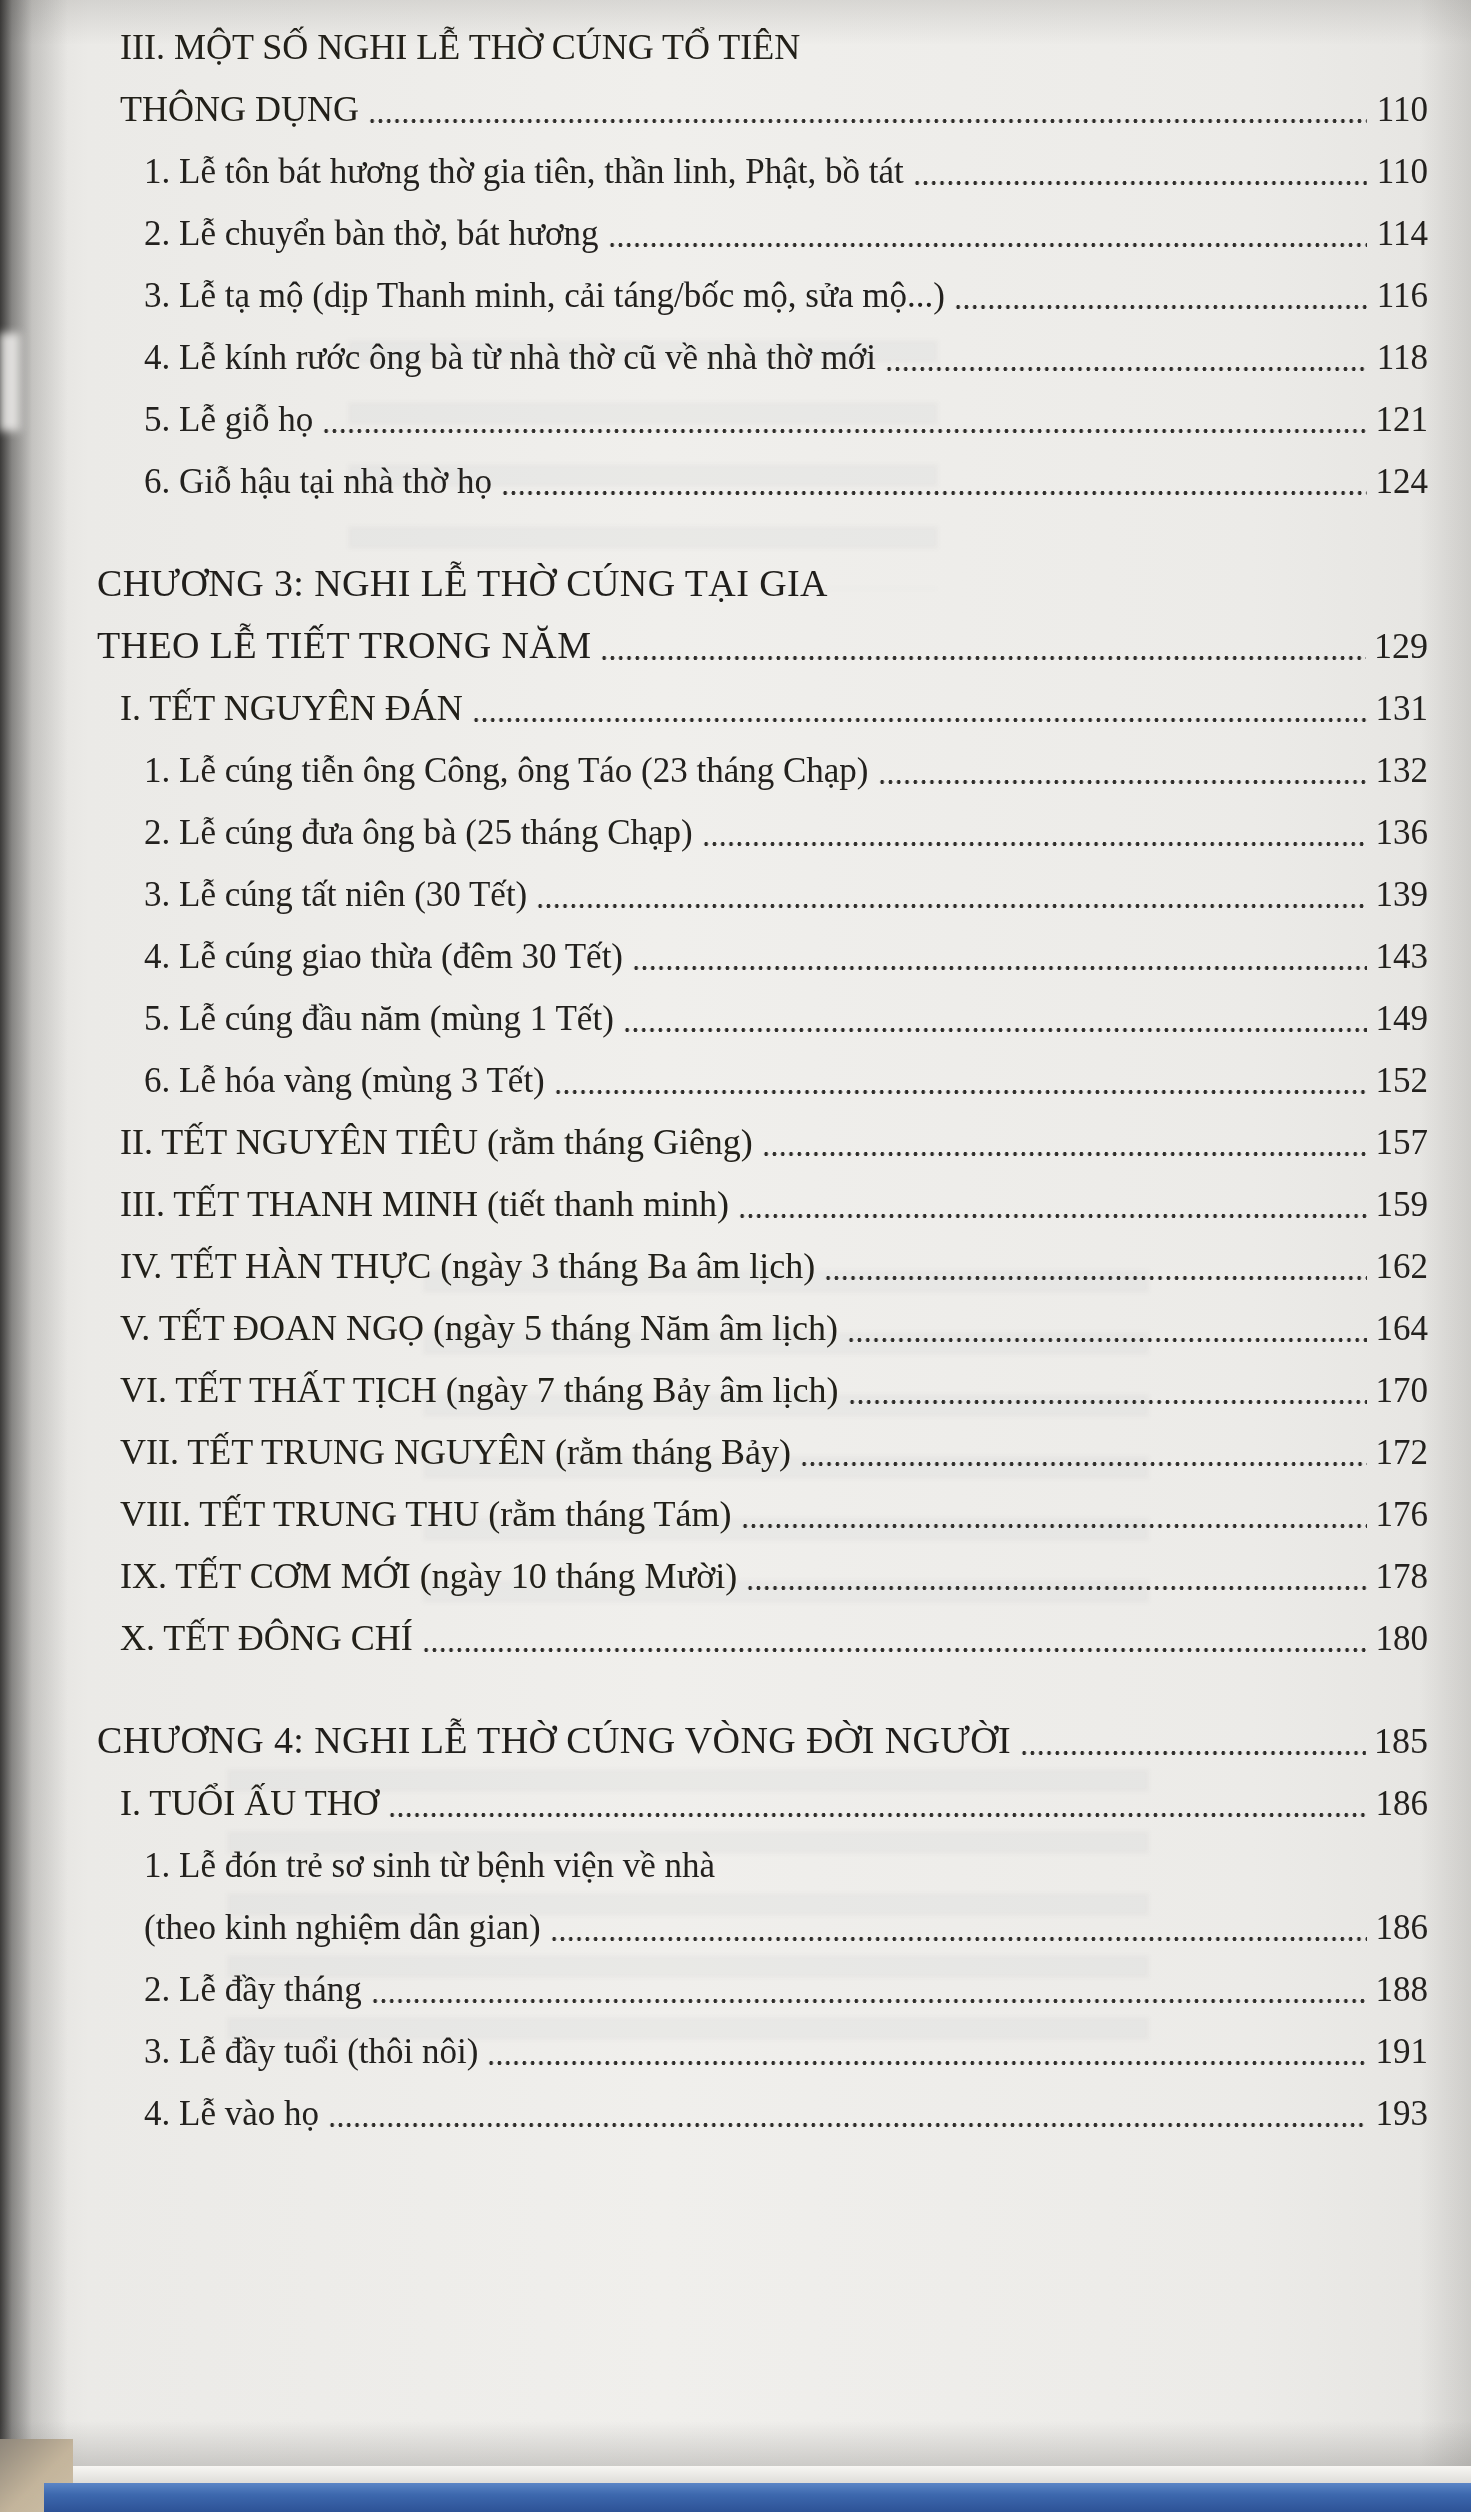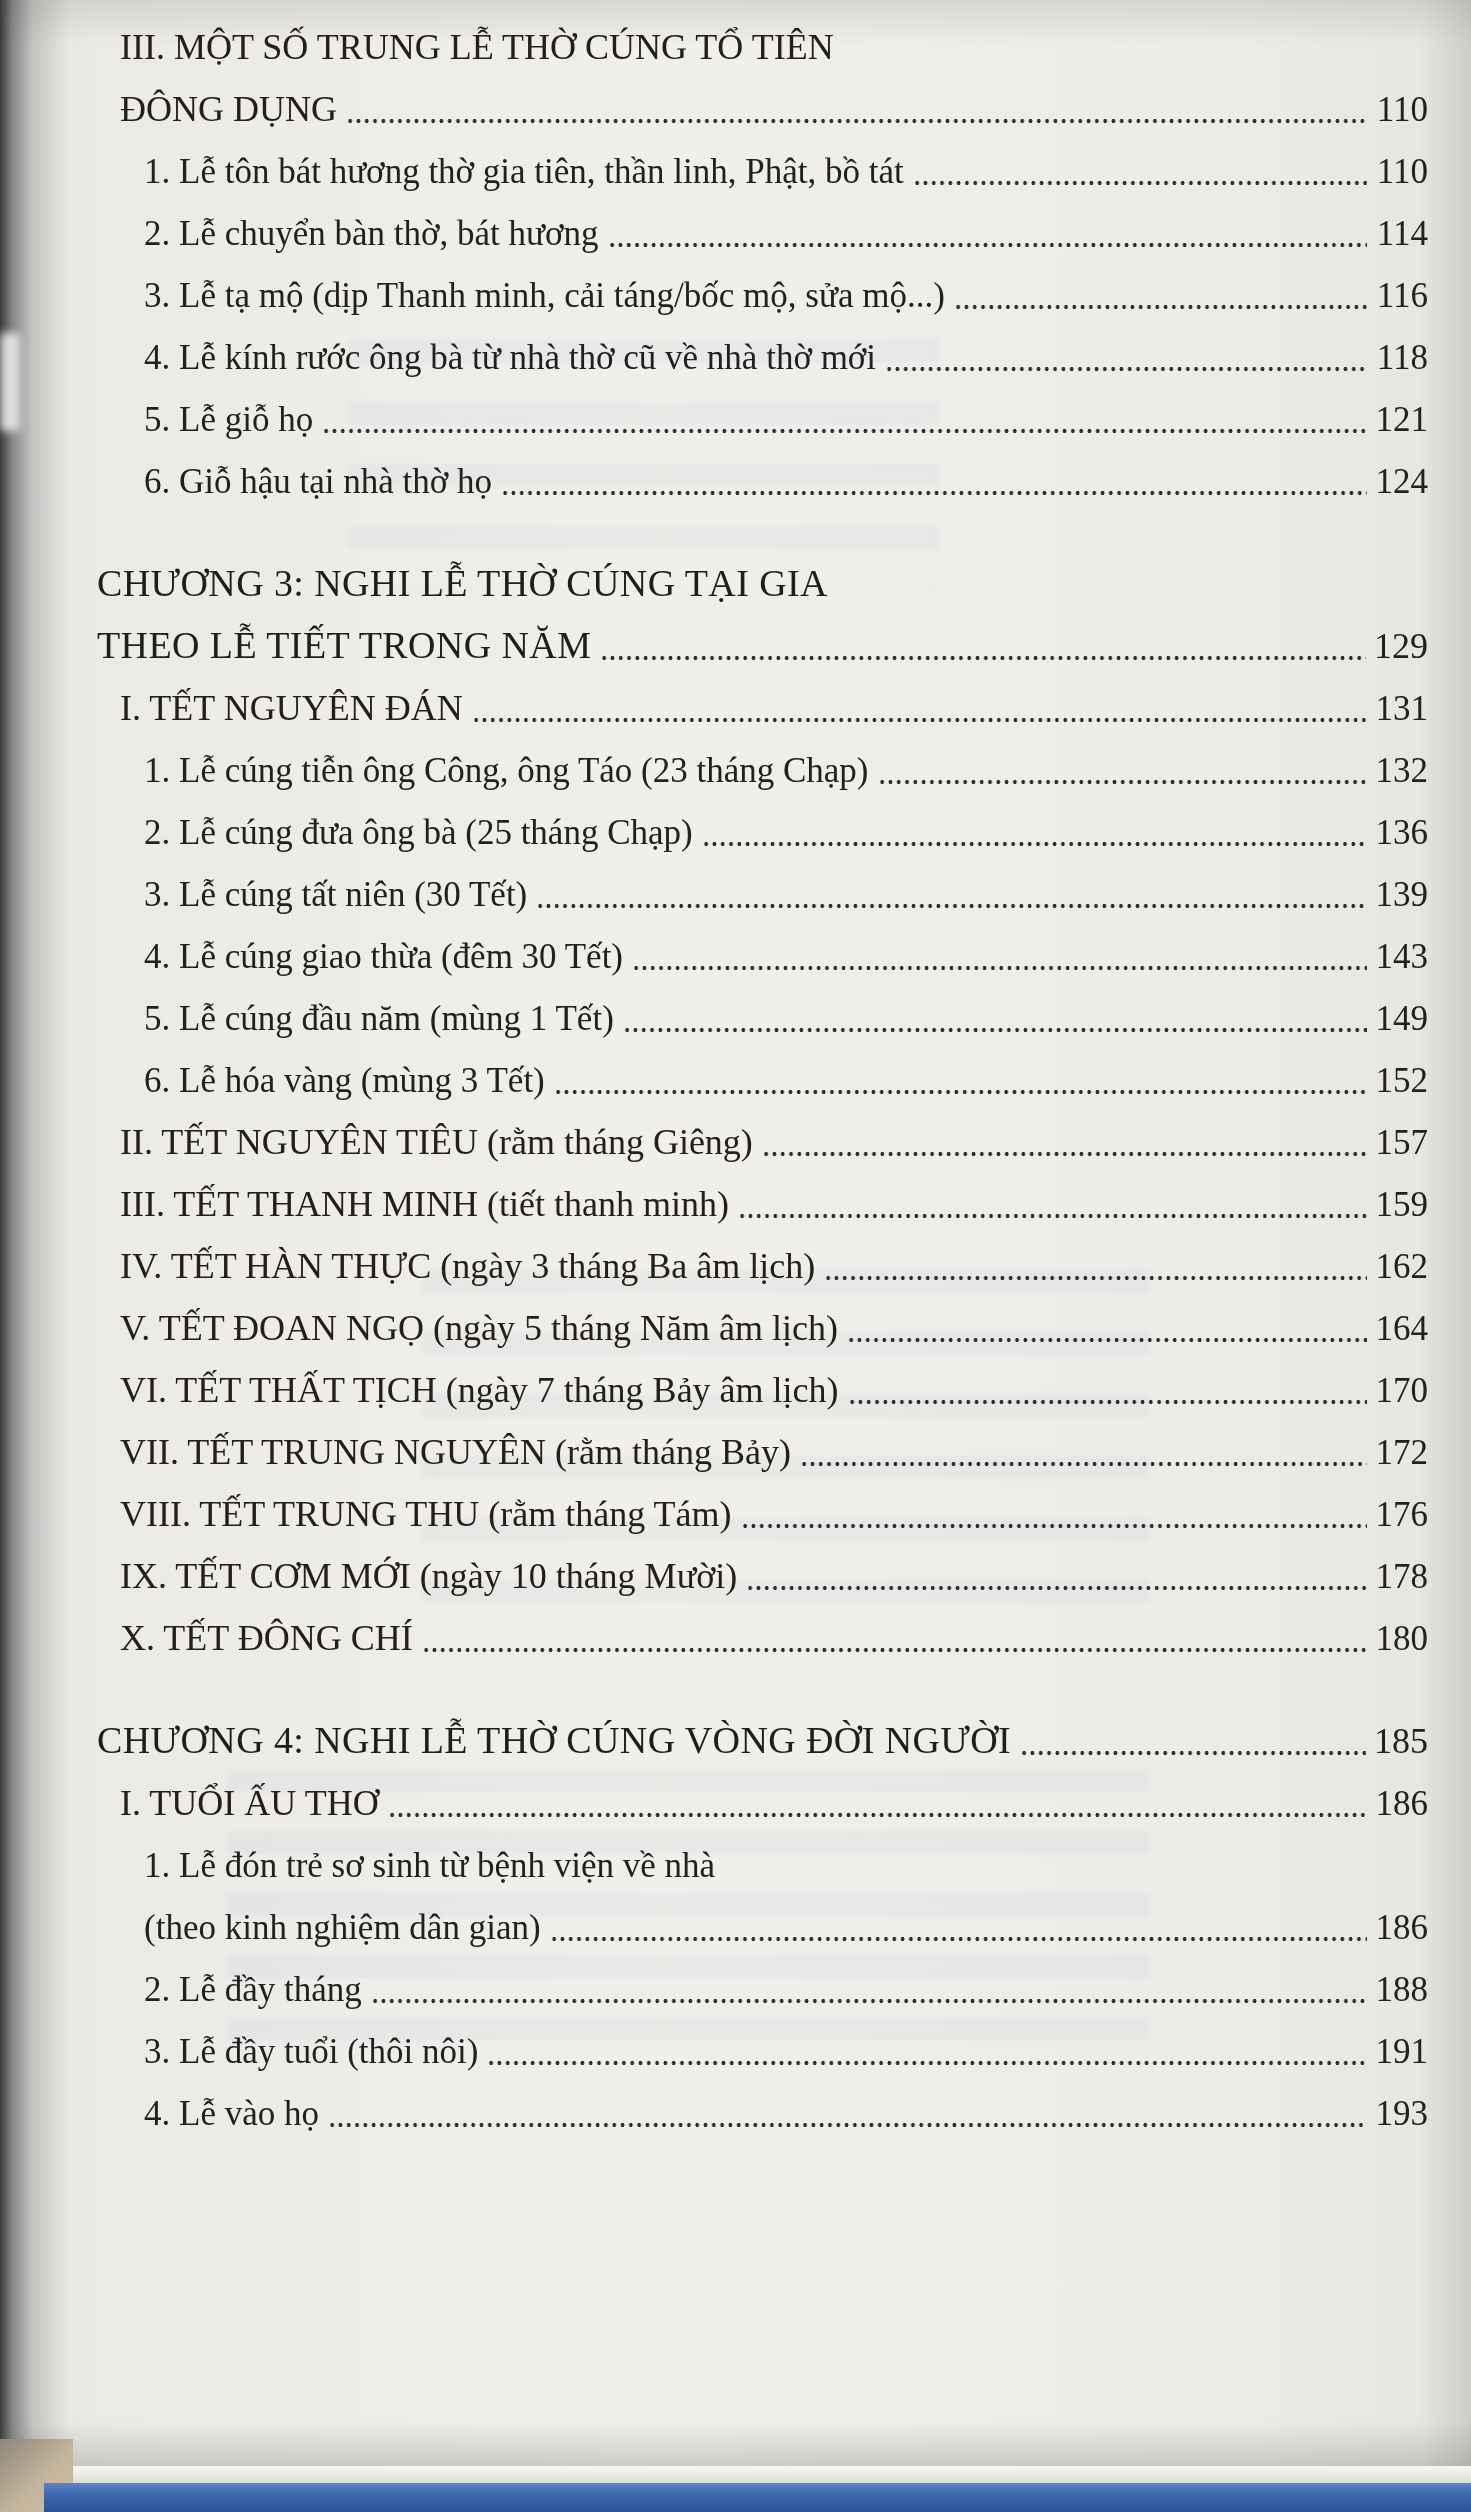--- a/index.html
+++ b/index.html
@@ -121,24 +121,24 @@
 <body>
 
 <div class="photo">
 
   <div class="bleed" style="left:348px; top:340px; width:590px; height:249px;"></div>
   <div class="bleed" style="left:423px; top:1270px; width:726px; height:340px;"></div>
   <div class="bleed" style="left:227px; top:1769px; width:922px; height:302px;"></div>
 
   <div class="toc">
       <div class="row section">
-        <span class="txt">III. MỘT SỐ TRUNG LỄ THỜ CÚNG TỔ TIÊN</span>
-      </div>
-      <div class="row section">
-        <span class="txt">ĐÔNG DỤNG</span>
+        <span class="txt">III. MỘT SỐ NGHI LỄ THỜ CÚNG TỔ TIÊN</span>
+      </div>
+      <div class="row section">
+        <span class="txt">THÔNG DỤNG</span>
         <span class="leader"></span>
         <span class="pg">110</span>
       </div>
       <div class="row item">
         <span class="txt">1. Lễ tôn bát hương thờ gia tiên, thần linh, Phật, bồ tát</span>
         <span class="leader"></span>
         <span class="pg">110</span>
       </div>
       <div class="row item">
         <span class="txt">2. Lễ chuyển bàn thờ, bát hương</span>

